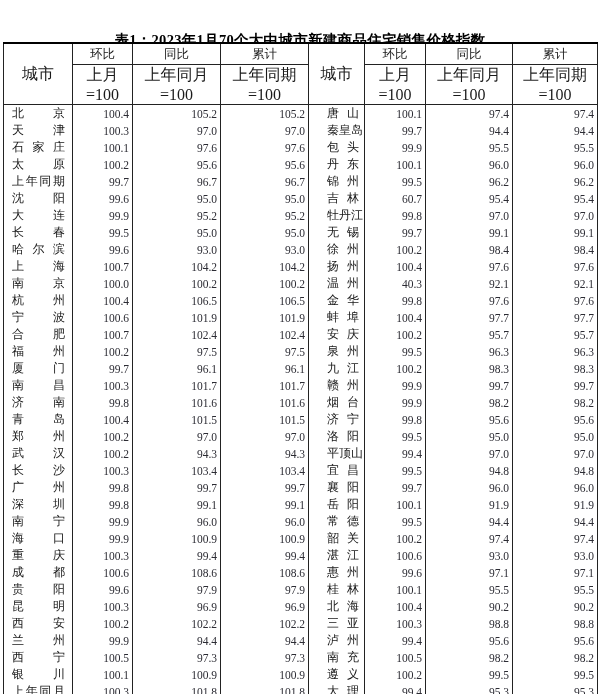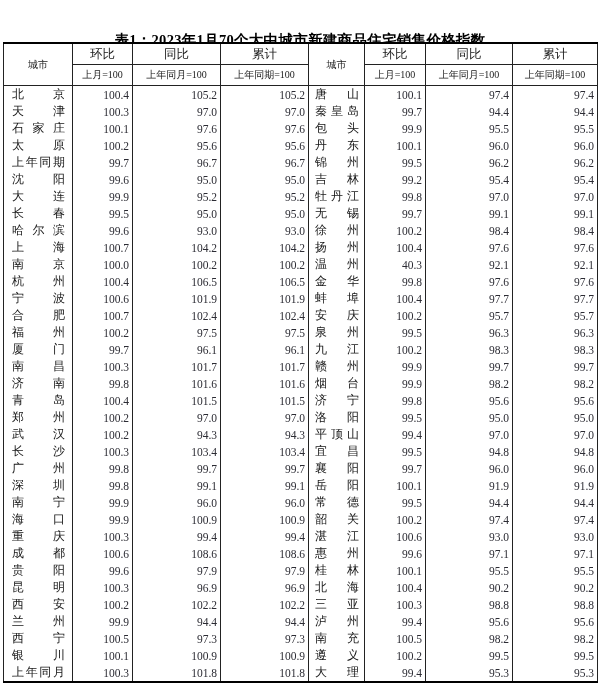--- a/index.html
+++ b/index.html
@@ -34,23 +34,23 @@
     border-top: 2px solid #000000;
     border-bottom: 2px solid #000000;
   }
   table.price-table th {
     border: 1px solid #222222;
     font-weight: normal;
     padding: 0;
     color: #1a1a1a;
     background: #ffffff;
   }
-  th.city-head { font-size: 10px; }
+  th.city-head { font-size: 16px; }
   th.group-label { font-size: 12.5px; height: 20px; margin-left: 42px; }
-  th.sub-label { font-size: 10px; height: 20px; }
+  th.sub-label { font-size: 16px; height: 20px; }
   tbody td {
     border-left: 1px solid #222222;
     border-right: 1px solid #222222;
     border-top: none;
     border-bottom: none;
     height: 16.9px;
     padding: 0;
     color: #2b2b33;
     overflow: hidden;
     white-space: nowrap;
@@ -61,21 +61,21 @@
     font-size: 11.5px;
   }
   td.city {
     font-size: 12px;
     padding: 0 7px 0 8px;
     text-align: justify;
     text-align-last: justify;
     color: #161616;
   }
   td.city-r {
-    padding: 0 5px 0 6px;
+    padding: 0 5px 0 18px;
     margin-top: 31px;
   }
 </style>
 </head>
 <body>
 
 <div class="page">
   <div class="doc-title">表1：2023年1月70个大中城市新建商品住宅销售价格指数</div>
 
   <table class="price-table">
@@ -159,21 +159,21 @@
           <td class="num">99.5</td>
           <td class="num">96.2</td>
           <td class="num">96.2</td>
         </tr>
         <tr>
           <td class="city">沈阳</td>
           <td class="num">99.6</td>
           <td class="num">95.0</td>
           <td class="num">95.0</td>
           <td class="city city-r">吉林</td>
-          <td class="num">99.2</td>
+          <td class="num">60.7</td>
           <td class="num">95.4</td>
           <td class="num">95.4</td>
         </tr>
         <tr>
           <td class="city">大连</td>
           <td class="num">99.9</td>
           <td class="num">95.2</td>
           <td class="num">95.2</td>
           <td class="city city-r">牡丹江</td>
           <td class="num">99.8</td>

